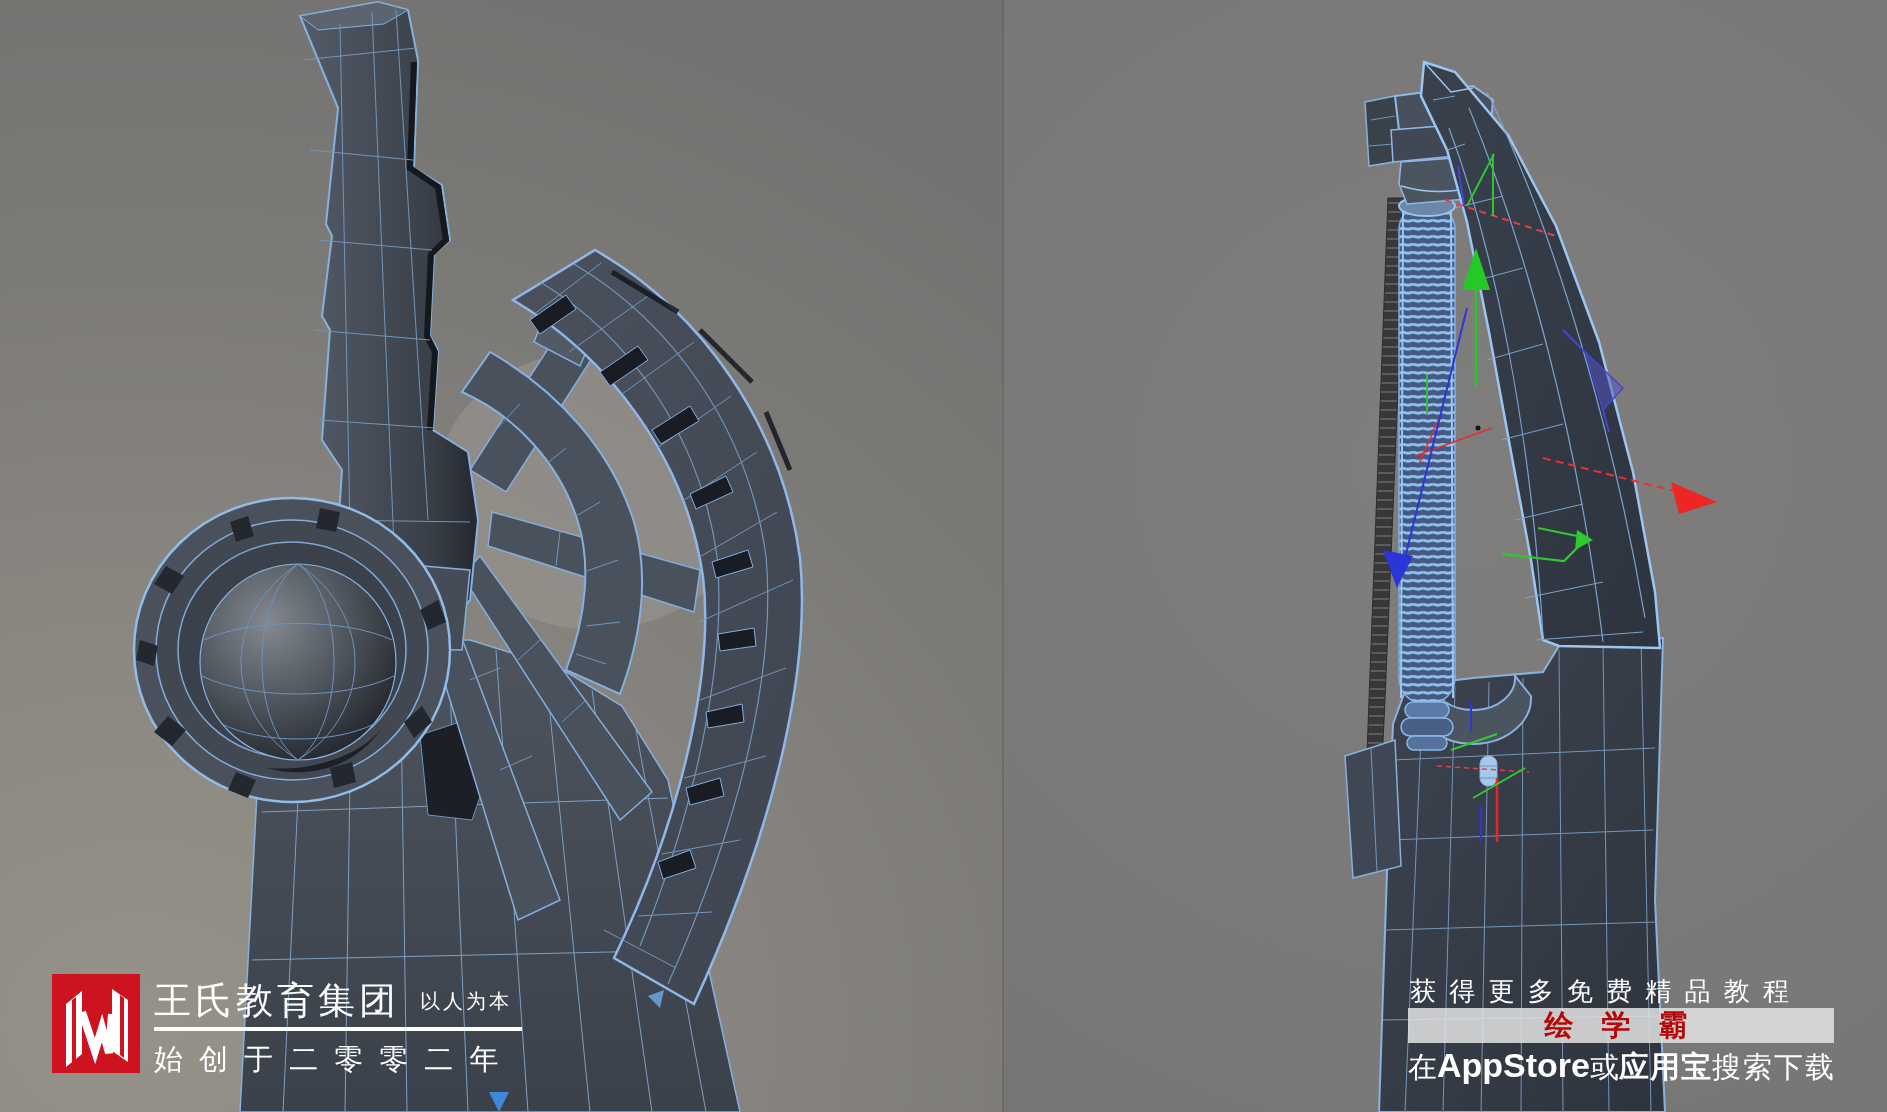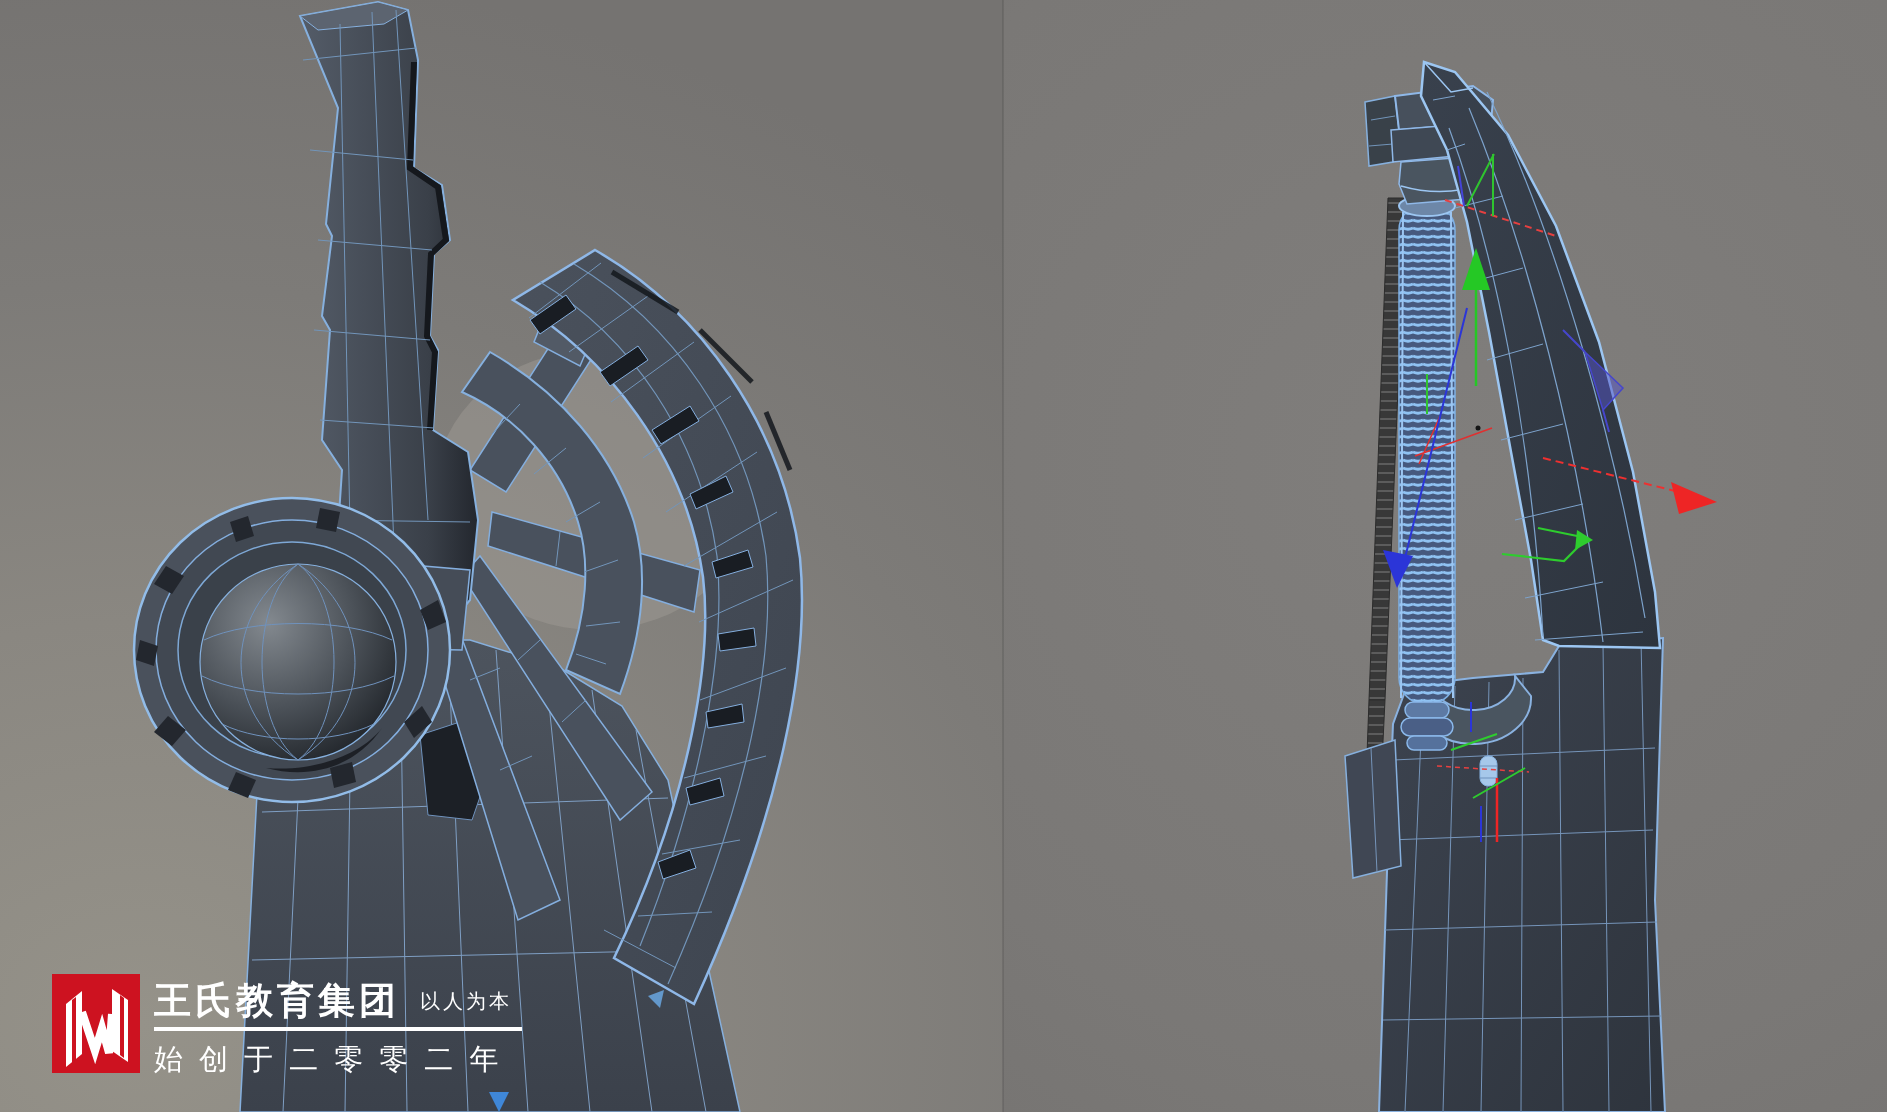--- a/index.html
+++ b/index.html
@@ -12,21 +12,21 @@
     background:radial-gradient(135% 100% at 52% 42%, #807e7c 0%, #7a7876 55%, #716f6d 100%);}
   .divider{position:absolute;left:1002px;top:0;width:2px;height:1112px;
     background:rgba(50,50,50,.18);}
   svg{display:block;}
 
   
   .wm{position:absolute;color:#fff;}
   .wm-left{left:52px;top:974px;width:480px;height:104px;}
   .logo{position:absolute;left:0;top:0;width:88px;height:99px;background:#cd1220;}
   .wm-left .company{position:absolute;left:102px;top:2px;font-size:37px;letter-spacing:4px;
-    font-weight:700;white-space:nowrap;}
+    font-weight:400;white-space:nowrap;}
   .wm-left .slogan{position:absolute;left:368px;top:14px;font-size:20px;letter-spacing:3px;white-space:nowrap;}
   .wm-left .rule{position:absolute;left:102px;top:53px;width:368px;height:4px;background:#fff;}
   .wm-left .founded{position:absolute;left:102px;top:66px;font-size:29px;letter-spacing:4px;white-space:nowrap;}
 
   .wm-right{left:1408px;top:972px;width:430px;height:116px;}
   .wm-right .line1{position:absolute;left:2px;top:2px;font-size:26px;letter-spacing:3px;white-space:nowrap;}
   .wm-right .brandbar{position:absolute;left:0px;top:36px;width:426px;height:35px;
      background:rgba(226,226,226,.86);display:flex;align-items:center;justify-content:center;}
   .wm-right .brand{color:#b50608;font-weight:bold;font-size:29px;letter-spacing:10px;white-space:nowrap;}
   .wm-right .line3{position:absolute;left:0px;top:74px;display:flex;align-items:baseline;white-space:nowrap;}
@@ -337,14 +337,27 @@
         <path d="M20,26 L24,23 L24,86 L20,89 Z" fill="#cd1220"></path>
         <path d="M68,21 L72,24 L72,84 L68,81 Z" fill="#cd1220"></path>
       </svg>
     </div>
     <div class="company">王氏教育集团</div>
     <div class="slogan">以人为本</div>
     <div class="rule"></div>
     <div class="founded">始 创 于 二 零 零 二 年</div>
   </div>
 
+  <div class="wm wm-right">
+    <div class="line1">获 得 更 多 免 费 精 品 教 程</div>
+    <div class="brandbar">
+      <span class="brand">绘 学 霸</span>
+    </div>
+    <div class="line3">
+      <span class="cjk">在</span>
+      <span class="latin">AppStore</span>
+      <span class="cjk">或</span>
+      <span class="cjkbold">应用宝</span>
+      <span class="cjksp">搜索下载</span>
+    </div>
+  </div>
 
 </div>
 
 </body></html>

